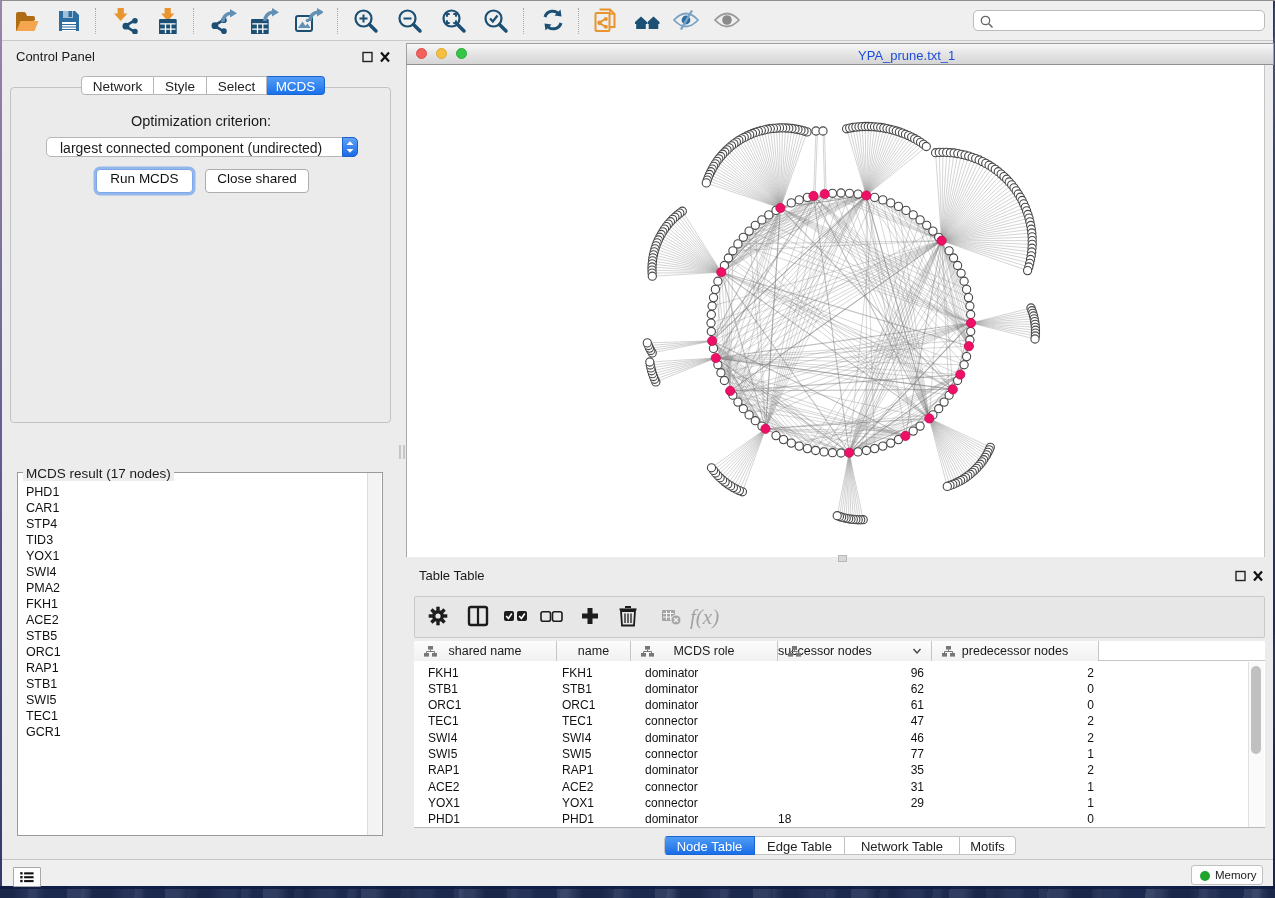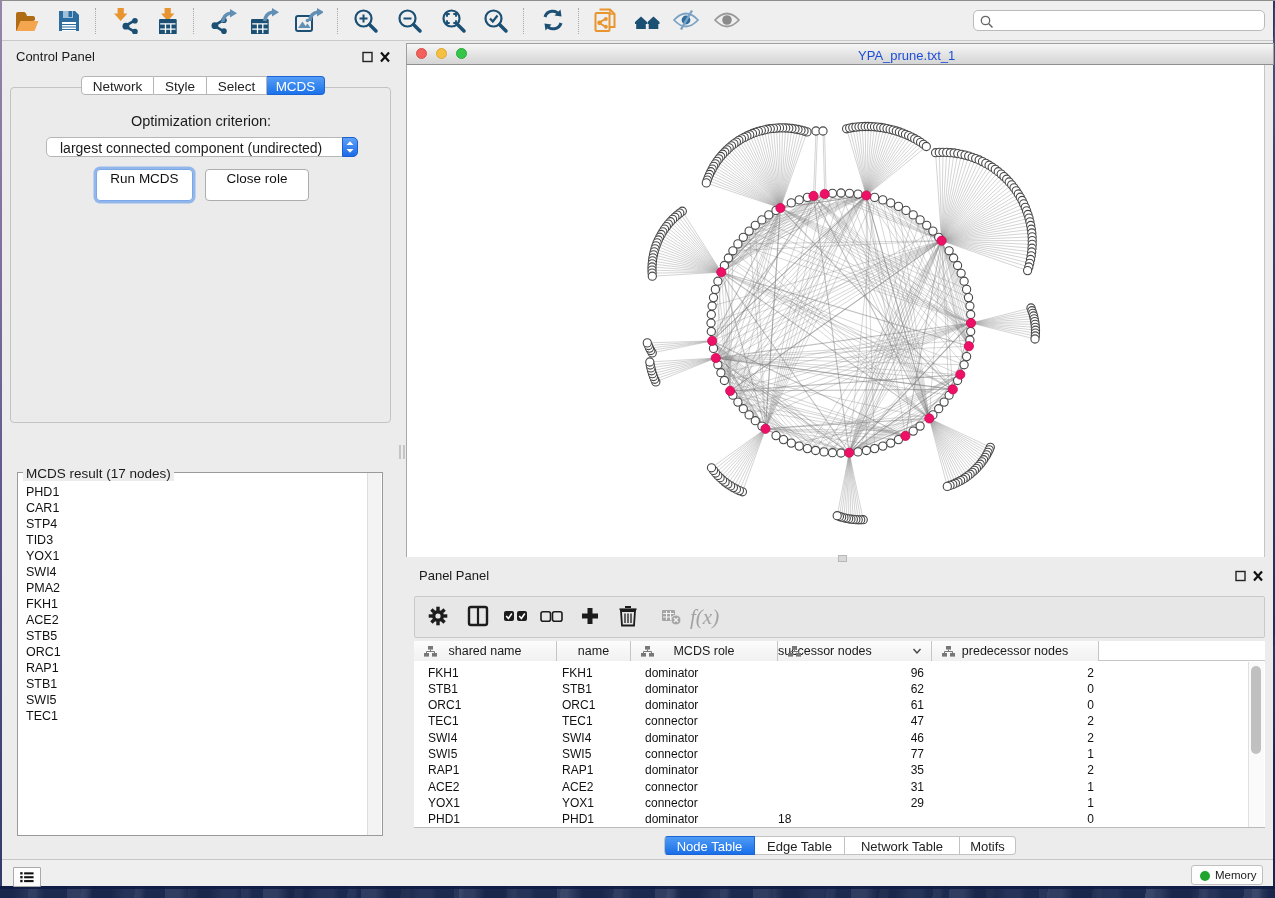--- a/index.html
+++ b/index.html
@@ -36,21 +36,21 @@
 .seg .sel{background:linear-gradient(180deg,#559df5 0,#1a72ea 100%);
  border-color:#1a65d5;color:#fff}
 .optlab{position:absolute;left:0;top:112px;width:398px;text-align:center;
  font-size:14.5px;color:#1a1a1a}
 .combo{position:absolute;left:44px;top:136px;width:312px;height:20px;background:#fff;
  border:1px solid #b6b6b6;border-radius:5px;font-size:14px;color:#1a1a1a}
 .combo .txt{position:absolute;left:13px;top:2px;white-space:nowrap}
 .combo .step{position:absolute;right:-1px;top:-1px;width:16px;height:20px;
  background:linear-gradient(180deg,#5ea1f7 0,#1d6ae6 100%);border-radius:0 5px 5px 0;
  border:1px solid #1a60d0}
-.btn{position:absolute;height:32px;background:#fff;border:1px solid #adadad;
+.btn{position:absolute;height:24px;background:#fff;border:1px solid #adadad;
  border-radius:4px;font-size:13.5px;color:#111;text-align:center;padding-top:1px}
 .focusring{box-shadow:0 0 0 2.5px rgba(125,170,235,0.8);border-color:#7aa8e8}
 .fieldset{position:absolute;left:15px;top:471px;width:366px;height:364px;
  border:1px solid #9a9a9a;background:#fff}
 .fieldlab{position:absolute;left:21px;top:464.5px;background:#ececec;
  padding:0 3px;font-size:13.5px;color:#1a1a1a}
 .mlist{position:absolute;left:24px;top:482.5px;width:338px;font-size:12.5px;
  color:#111;line-height:16.07px}
 .mtrack{position:absolute;left:365px;top:472px;width:14px;height:362px;
  background:#f3f3f3;border-left:1px solid #dcdcdc}
@@ -241,40 +241,41 @@
     <div class="combo">
       <span class="txt">largest connected component (undirected)</span>
       <span class="step">
         <svg width="14" height="18" viewBox="0 0 14 18" style="position:absolute;left:0;top:0">
           <path d="M3.5 7 L7 3.2 L10.5 7 Z" fill="#fff"></path>
           <path d="M3.5 11 L7 14.8 L10.5 11 Z" fill="#fff"></path>
         </svg>
       </span>
     </div>
     <div class="btn focusring" style="left:94px;top:168px;width:97px">Run MCDS</div>
-    <div class="btn" style="left:203px;top:168px;width:104px">Close role</div>
+    <div class="btn" style="left:203px;top:168px;width:104px">Close shared</div>
     <div class="fieldset"></div>
     <div class="fieldlab">MCDS result (17 nodes)</div>
     <div class="mtrack"></div>
     <div class="mlist">
       <div>PHD1</div>
       <div>CAR1</div>
       <div>STP4</div>
       <div>TID3</div>
       <div>YOX1</div>
       <div>SWI4</div>
       <div>PMA2</div>
       <div>FKH1</div>
       <div>ACE2</div>
       <div>STB5</div>
       <div>ORC1</div>
       <div>RAP1</div>
       <div>STB1</div>
       <div>SWI5</div>
       <div>TEC1</div>
+      <div>GCR1</div>
     </div>
     <svg class="vdiv-grip" width="8" height="14" viewBox="0 0 8 14">
       <rect x="1" y="0" width="2" height="14" fill="#c6c6c6"></rect>
       <rect x="5" y="0" width="2" height="14" fill="#c6c6c6"></rect>
     </svg>
     <div class="nframe-title"></div>
     <div class="tl" style="left:414px;background:#f4605c;border:1px solid #d8504d"></div>
     <div class="tl" style="left:434px;background:#f5bf42;border:1px solid #dda832"></div>
     <div class="tl" style="left:454px;background:#35c648;border:1px solid #26ab38"></div>
     <div class="nf-title-txt">YPA_prune.txt_1</div>
@@ -1110,21 +1111,21 @@
 <circle cx="904.4" cy="434.9" r="4.6"></circle>
 <circle cx="848.2" cy="451.7" r="4.6"></circle>
 <circle cx="764.5" cy="427.8" r="4.6"></circle>
 <circle cx="729.2" cy="389.9" r="4.6"></circle>
 <circle cx="714.8" cy="357.0" r="4.6"></circle>
 <circle cx="711.2" cy="339.9" r="4.6"></circle>
 </g>
 </svg>
     </div>
     <div class="hgrip"></div>
-    <div class="tp-title">Panel Panel</div>
+    <div class="tp-title">Table Table</div>
     <svg style="position:absolute;left:1233px;top:569px" width="30" height="12" viewBox="0 0 30 12">
       <rect x="1" y="1.5" width="9" height="9" fill="none" stroke="#222" stroke-width="1.4"></rect>
       <path d="M19 1.5 L27 10.5 M27 1.5 L19 10.5" stroke="#111" stroke-width="2.2"></path>
     </svg>
     <div class="tp-toolbar"></div>
     <svg style="position:absolute;left:412px;top:595px" width="851" height="42" viewBox="0 0 851 42">
       <g transform="translate(24 20)" fill="#1c1c1c">
         <circle r="6"></circle>
         <rect x="-1.7" y="-9.3" width="3.4" height="4" transform="rotate(0)"></rect>
         <rect x="-1.7" y="-9.3" width="3.4" height="4" transform="rotate(45)"></rect>

